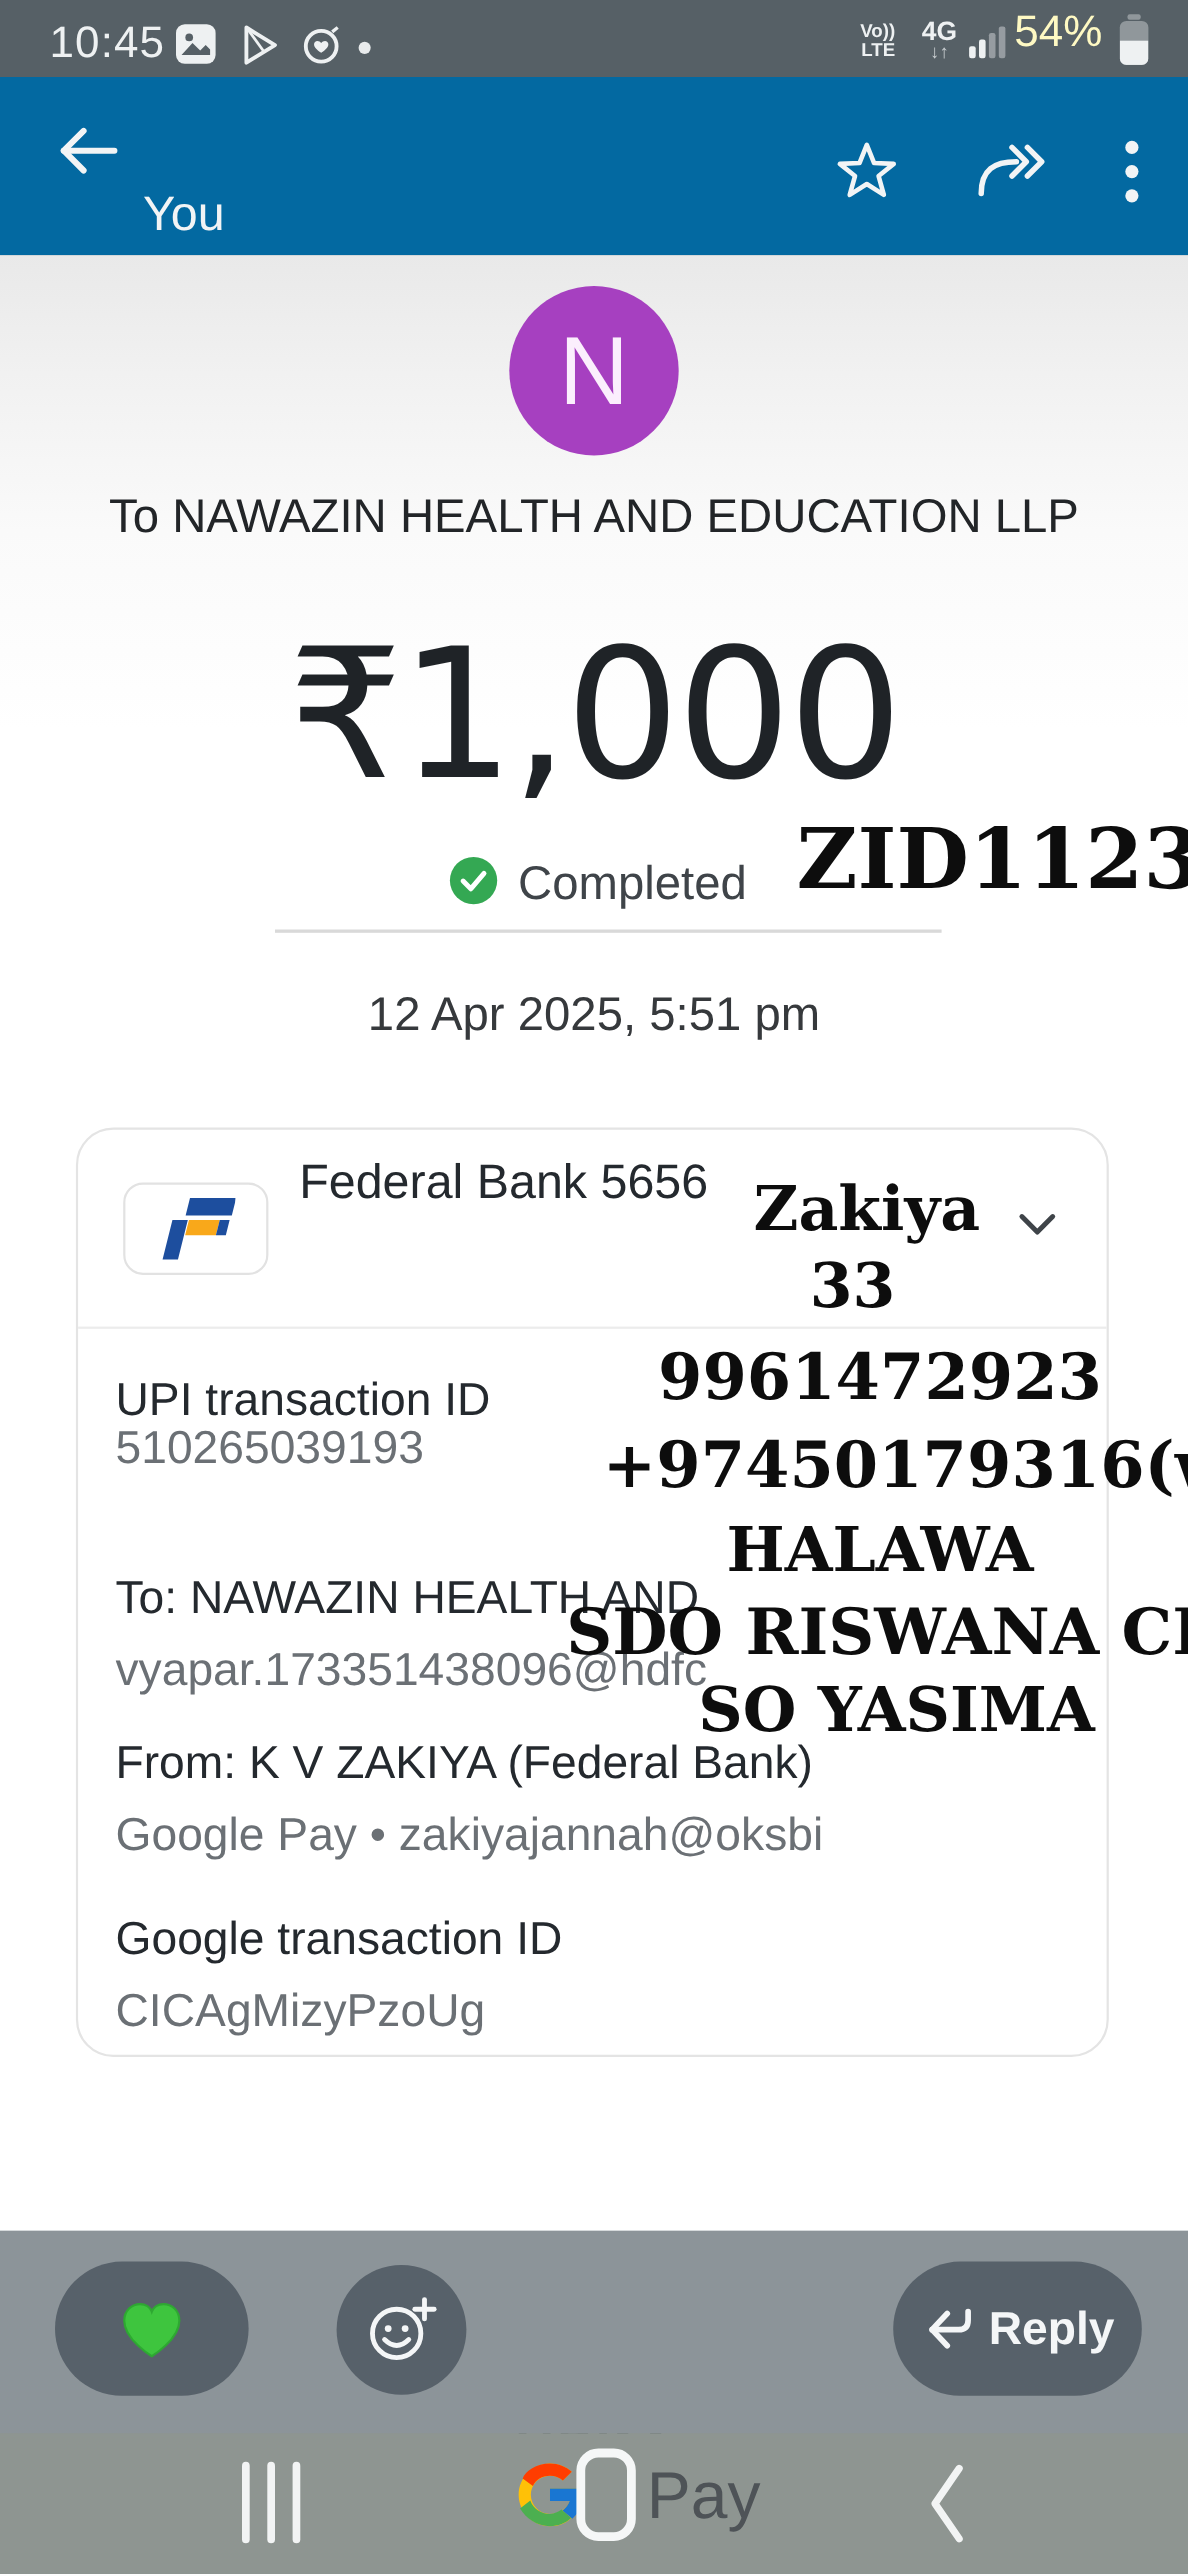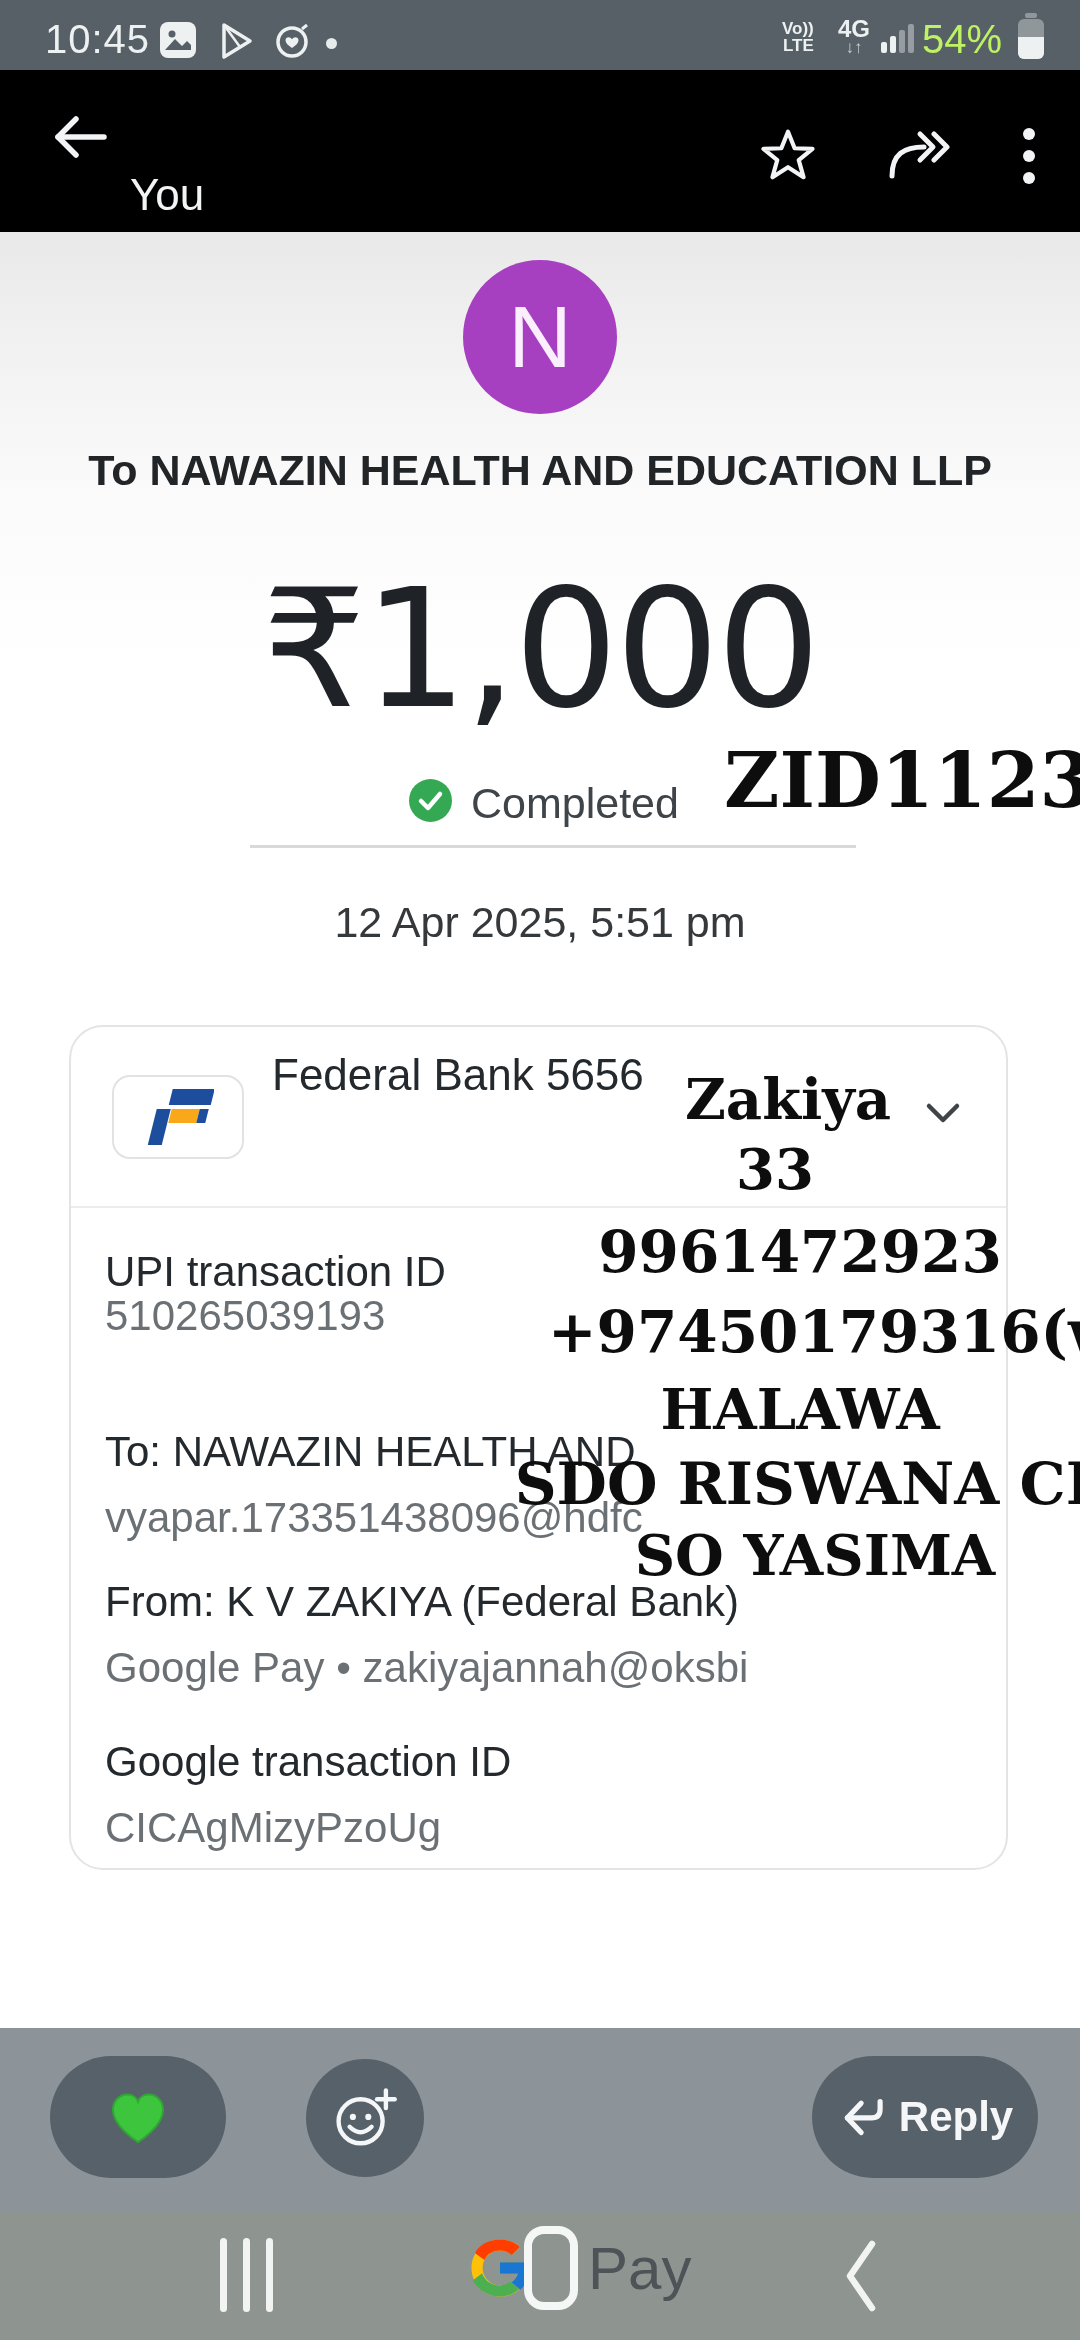--- a/index.html
+++ b/index.html
@@ -4,38 +4,38 @@
 <style>
   html,body{margin:0;padding:0;background:#222;}
   .screen{position:relative;width:1080px;height:2340px;overflow:hidden;
     font-family:"Liberation Sans", sans-serif;background:#8c9499;}
   .abs{position:absolute;}
   .flex{display:flex;align-items:center;}
   .ctr{display:flex;align-items:center;justify-content:center;}
 
   
   .statusbar{left:0;top:0;width:1080px;height:70px;background:#566066;color:#eef1f2;}
-  .header{left:0;top:70px;width:1080px;height:162px;background:#000000;color:#f2f4f5;}
+  .header{left:0;top:70px;width:1080px;height:162px;background:#0369a1;color:#f2f4f5;}
   .time{left:45px;top:17px;font-size:40px;letter-spacing:1px;}
   .sb-ico{top:24px;}
   .batt-body{position:relative;width:26px;height:40px;border-radius:6px;background:rgba(238,241,242,.38);overflow:hidden;}
   .batt-fill{position:absolute;left:0;bottom:0;width:100%;height:22px;background:#eef1f2;}
   .batt-nub{width:12px;height:5px;border-radius:2px;background:rgba(238,241,242,.38);margin:0 auto 1px auto;}
   .sigbar{display:inline-block;width:6px;margin-left:3px;border-radius:2px;background:#eef1f2;vertical-align:bottom;}
   .dim{opacity:.42;}
   .netstack{font-weight:bold;color:#eef1f2;text-align:right;line-height:17px;font-size:17px;}
   .hdr-title{left:130px;top:100px;font-size:44px;}
   .hdr-sub{left:130px;top:160px;font-size:33px;color:#e3e7e9;}
 
   
   .content{left:0;top:232px;width:1080px;height:1796px;
     background:linear-gradient(180deg,#e9e9e9 0%,#f1f1f1 6%,#fafafa 14%,#ffffff 24%);}
   .avatar{left:463px;top:260px;width:154px;height:154px;border-radius:50%;background:#a640c0;
     color:#fbeffd;font-size:88px;font-weight:400;}
-  .to-line{left:0;top:446px;width:1080px;text-align:center;font-size:43px;color:#222528;font-weight:bold;}
+  .to-line{left:0;top:446px;width:1080px;text-align:center;font-size:43px;color:#222528;}
   .amount{left:0;top:568px;width:1080px;text-align:center;font-size:164px;letter-spacing:-3px;
     color:#1f2327;font-family:"DejaVu Sans",sans-serif;line-height:1;}
   .chk{left:409px;top:779px;width:43px;height:43px;border-radius:50%;background:#34a853;}
   .status-label{left:471px;top:779px;font-size:43px;color:#3f4449;}
   .divider1{left:250px;top:845px;width:606px;height:3px;background:#d9d9d9;}
   .date{left:0;top:898px;width:1080px;text-align:center;font-size:43px;color:#36393c;}
 
   .card{left:69px;top:1025px;width:939px;height:845px;background:#fff;border:2px solid #e4e4e4;
     border-radius:34px;box-sizing:border-box;}
   .banklogo-box{left:112px;top:1075px;width:132px;height:84px;background:#fff;border:2px solid #e2e2e2;
@@ -102,21 +102,21 @@
       <div>Vo))</div>
         <div>LTE</div>
     </div>
     <div class="abs" style="left:838px;top:18px;text-align:center;">
       <div style="font-size:24px;font-weight:bold;color:#eef1f2;line-height:22px;">4G</div>
       <div style="font-size:17px;color:#c9ced1;line-height:16px;">↓↑</div>
     </div>
     <div class="abs" style="left:878px;top:24px;height:30px;">
       <span class="sigbar" style="height:11px;"></span><span class="sigbar" style="height:17px;"></span><span class="sigbar dim" style="height:23px;"></span><span class="sigbar dim" style="height:29px;"></span>
     </div>
-    <div class="abs" style="left:922px;top:17px;font-size:40px;color:#bef264;">54%</div>
+    <div class="abs" style="left:922px;top:7px;font-size:40px;color:#fef9c3;">54%</div>
     <div class="abs" style="left:1018px;top:13px;">
       <div class="batt-nub"></div>
       <div class="batt-body">
           <div class="batt-fill"></div>
         </div>
     </div>
   </div>
 
   <div class="abs header">
     <div class="abs" style="left:48px;top:42px;">

